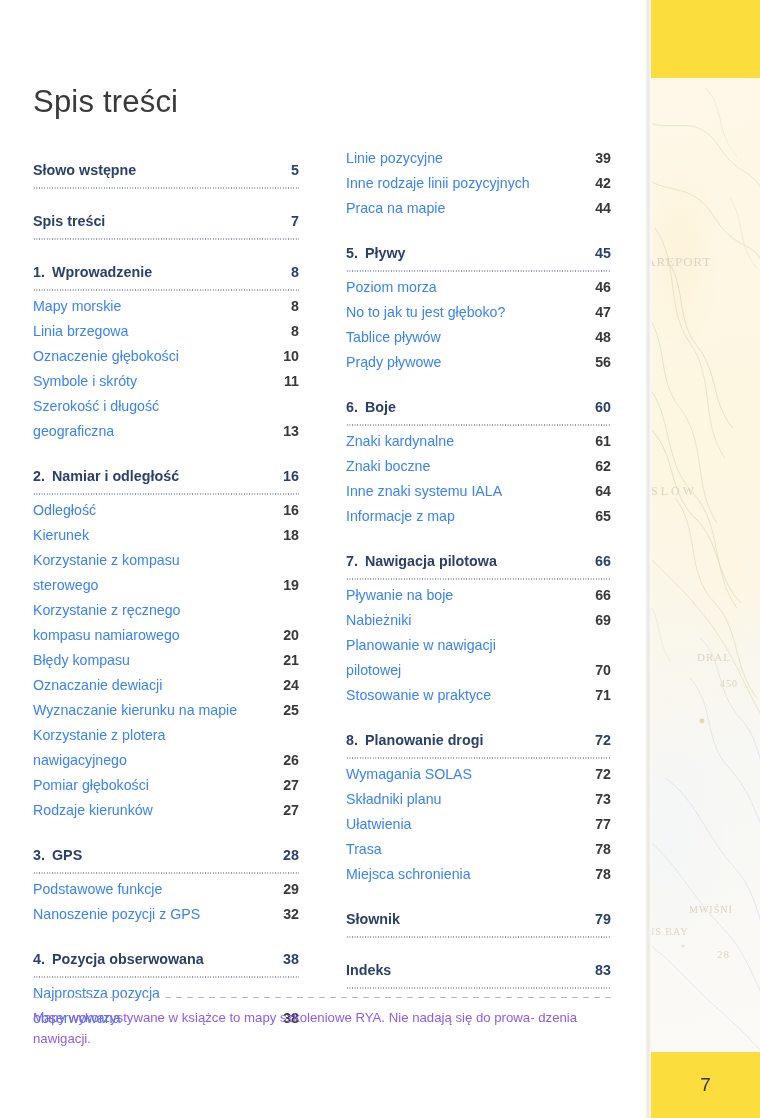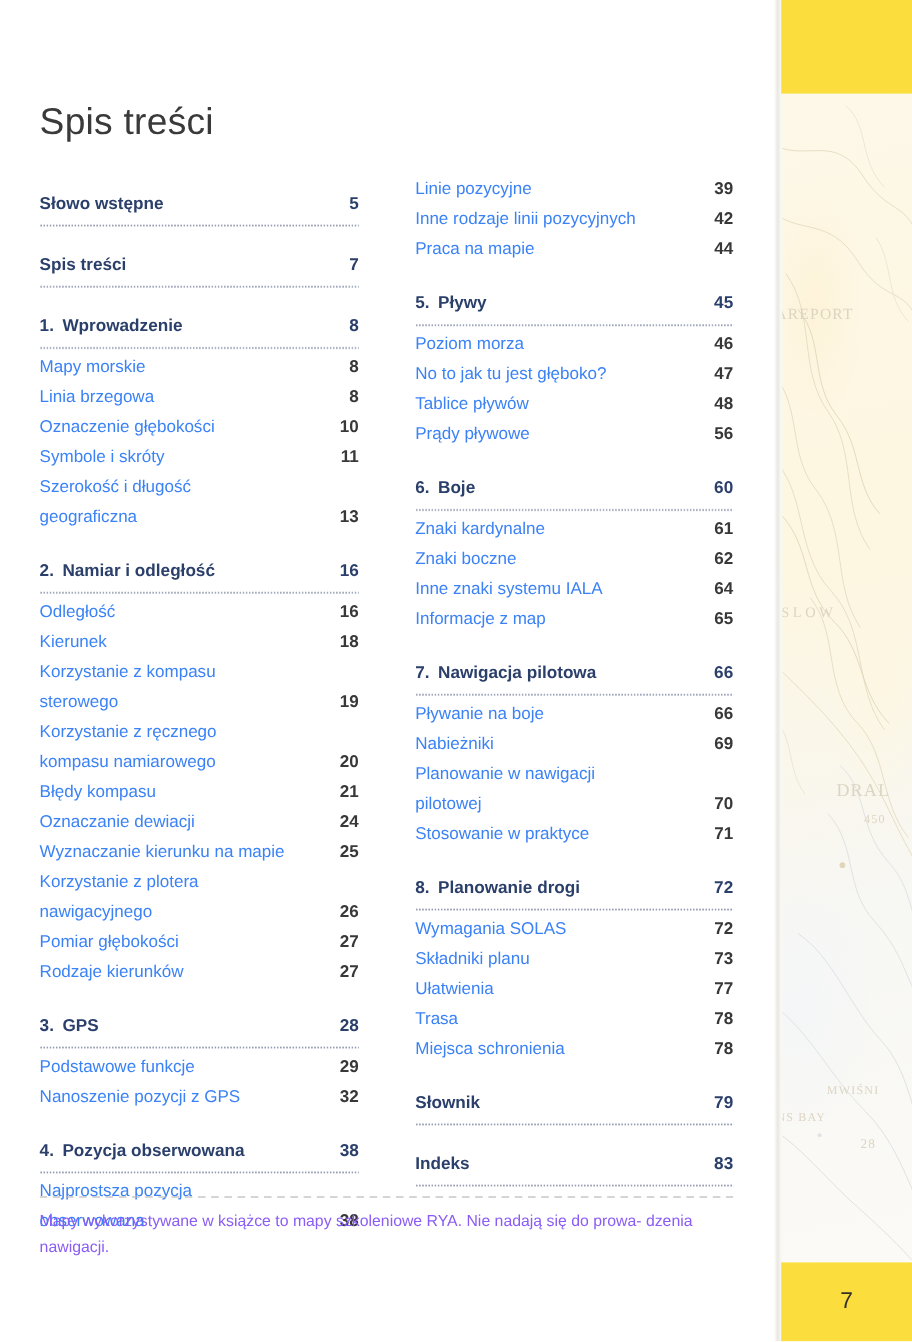--- a/index.html
+++ b/index.html
@@ -52,22 +52,22 @@
   .map-bg svg { position:absolute; top:0; left:0; width:115px; height:974px; }
   .map-label {
     position: absolute;
     color: #ddd5c2;
     font-size: 13px;
     letter-spacing: 1px;
     font-family: "Liberation Serif", serif;
     white-space: nowrap;
   }
   .ml-1 { top: 176px; left: 1px; }
-  .ml-2 { top: 425px; left: 6px; letter-spacing: 3px; font-size: 12px;}
-  .ml-3 { top: 573px; left: 52px; font-size: 15px; }
+  .ml-2 { top: 406px; left: 6px; letter-spacing: 3px; font-size: 12px;}
+  .ml-3 { top: 573px; left: 52px; font-size: 11px; }
   .ml-4 { top: 600px; left: 56px; font-size: 10px; margin-left: 19px; }
   .ml-5 { top: 826px; left: 44px; font-size: 10px; }
   .ml-6 { top: 848px; left: 2px; font-size: 10px; }
   .ml-7 { top: 870px; left: 72px; font-size: 11px; }
 
   .yellow-top {
     position: absolute;
     top: 0;
     left: 651px;
     width: 109px;

